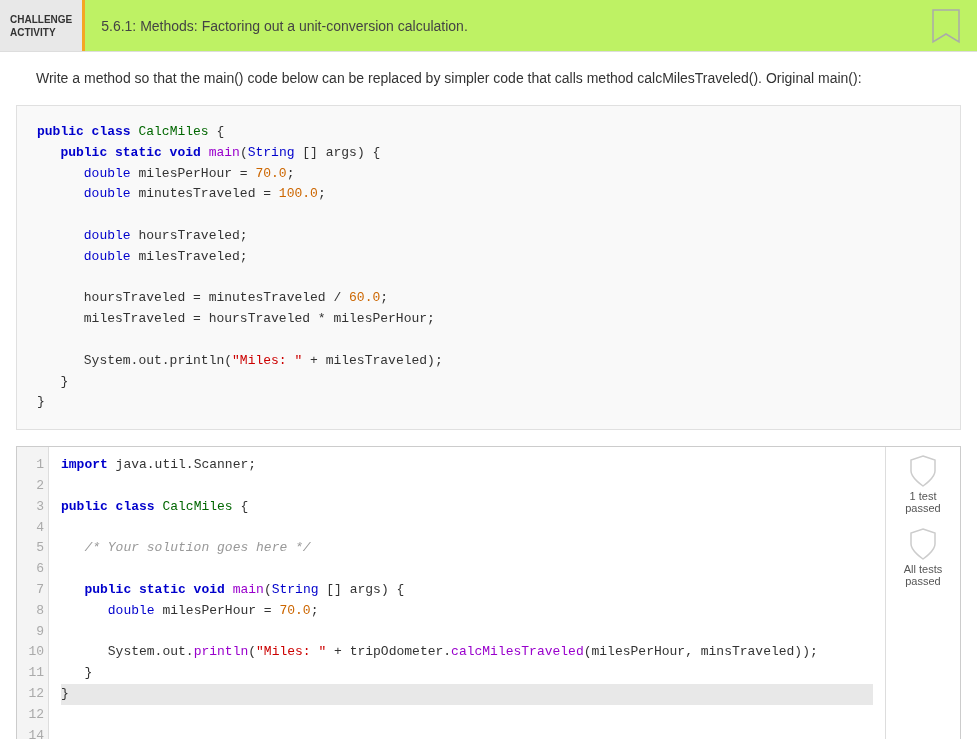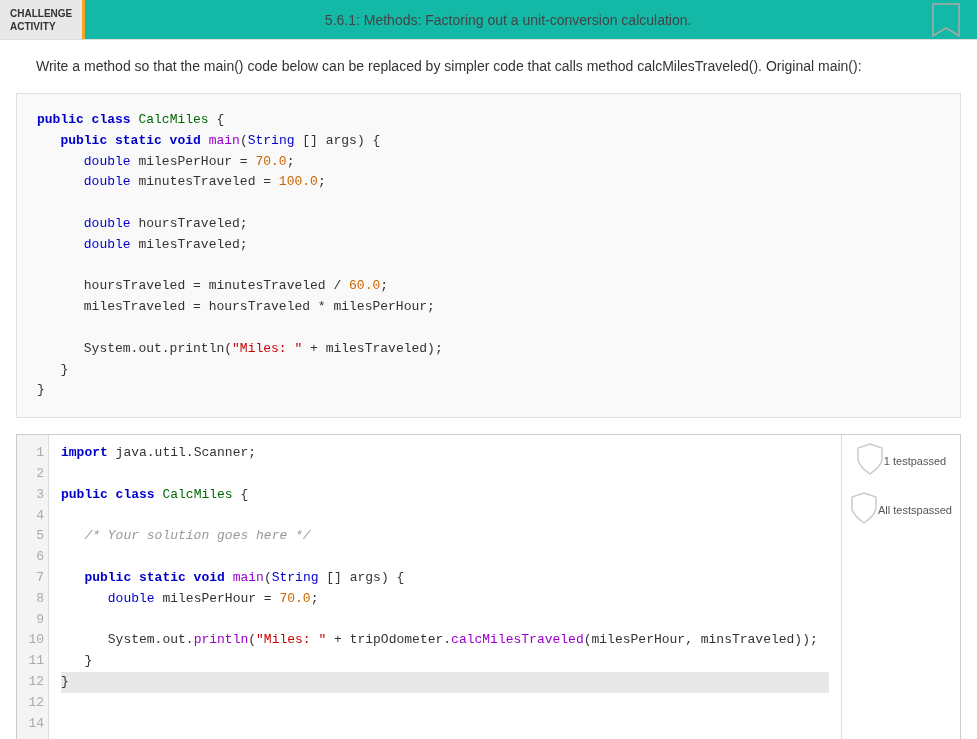--- a/index.html
+++ b/index.html
@@ -9,42 +9,41 @@
       color: #333;
       font-size: 14px;
     }
 
     
     .header {
       display: flex;
       align-items: center;
       border-bottom: 1px solid #ddd;
       padding: 0;
-      background: #14b8a6;
-      height: 40px;
+      background: #bef264;
+      height: 52px;
     }
     .challenge-badge {
       background: #e8e8e8;
       border-right: 3px solid #f5a623;
       padding: 8px 10px;
       font-size: 10px;
       font-weight: bold;
       color: #333;
       line-height: 1.3;
       height: 100%;
       display: flex;
       align-items: center;
       text-transform: uppercase;
     }
     .header-title {
       padding: 0 16px;
       font-size: 14px;
       color: #444;
       flex: 1;
-      text-align: center;
     }
     .bookmark-icon {
       width: 30px;
       height: 36px;
       margin-right: 16px;
     }
 
     
     .main-content {
       padding: 16px 16px 10px 16px;
@@ -115,21 +114,21 @@
       align-items: center;
       padding: 8px 8px;
       border-left: 1px solid #ddd;
       min-width: 75px;
       background: #fff;
       gap: 14px;
     }
 
     .test-item {
       display: flex;
-      flex-direction: row;
+      flex-direction: column;
       align-items: center;
       font-size: 11px;
       color: #555;
       text-align: center;
     }
 
     svg.shield {
       display: block;
       margin-bottom: 3px;
     }

